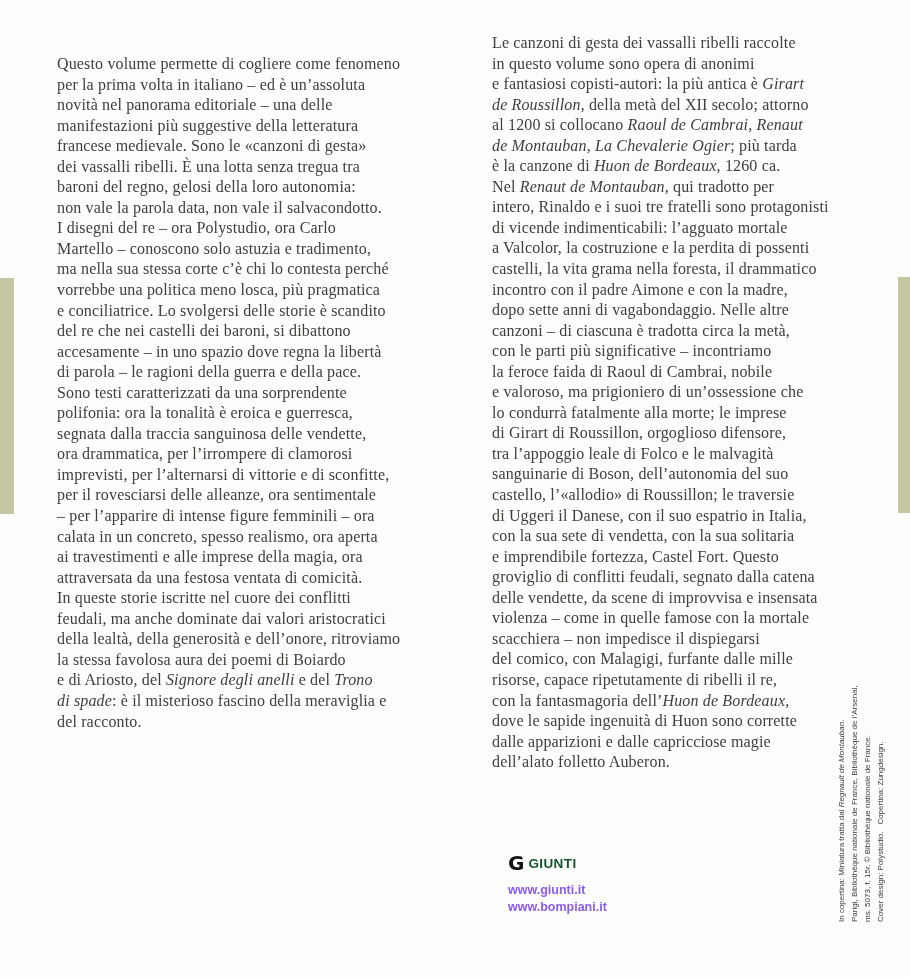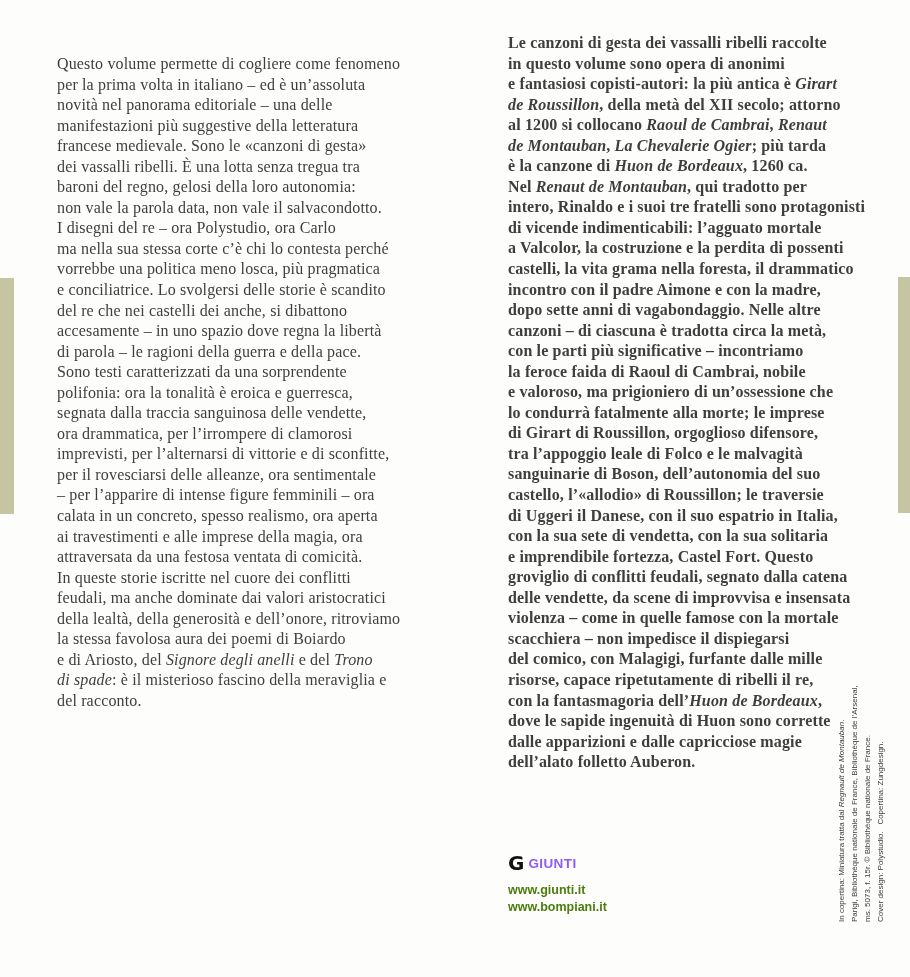--- a/index.html
+++ b/index.html
@@ -20,48 +20,48 @@
 
   .col {
     position: absolute;
     top: 33px;
     font-size: 16px;
     line-height: 20.55px;
     letter-spacing: 0.15px;
     white-space: nowrap;
   }
   .col-left  { left: 57px; margin-top: 21px;  }
-  .col-right { left: 508px; font-weight: bold; }
+  .col-right { left: 492px; }
   .col i { font-style: italic; }
 
   .publisher {
     position: absolute;
     left: 508px; top: 853px;
     font-family: "Liberation Sans", sans-serif;
   }
   .logo-row { display: flex; align-items: center; gap: 4px; }
   .logo-g {
     font-family: "DejaVu Sans", sans-serif;
     font-weight: 900;
     font-size: 20px;
     line-height: 1;
     color: #121212;
   }
   .logo-name {
     font-weight: 700;
     font-size: 13.5px;
     letter-spacing: 0.4px;
-    color: #8b5cf6;
+    color: #14532d;
   }
   .urls {
     margin-top: 9px;
     font-weight: 700;
     font-size: 12.5px;
     line-height: 17px;
-    color: #4d7c0f;
+    color: #8b5cf6;
   }
   .caption-wrap {
     position: absolute;
     left: 742px; top: 775px;
     width: 240px; height: 54px;
     transform: rotate(-90deg);
     font-family: "Liberation Sans", sans-serif;
     font-size: 8px;
     line-height: 13px;
     color: #3c3c3c;
@@ -78,24 +78,25 @@
 <div class="col col-left" id="col-left">
     <div>Questo volume permette di cogliere come fenomeno</div>
     <div>per la prima volta in italiano – ed è un’assoluta</div>
     <div>novità nel panorama editoriale – una delle</div>
     <div>manifestazioni più suggestive della letteratura</div>
     <div>francese medievale. Sono le «canzoni di gesta»</div>
     <div>dei vassalli ribelli. È una lotta senza tregua tra</div>
     <div>baroni del regno, gelosi della loro autonomia:</div>
     <div>non vale la parola data, non vale il salvacondotto.</div>
     <div>I disegni del re – ora Polystudio, ora Carlo</div>
+    <div>Martello – conoscono solo astuzia e tradimento,</div>
     <div>ma nella sua stessa corte c’è chi lo contesta perché</div>
     <div>vorrebbe una politica meno losca, più pragmatica</div>
     <div>e conciliatrice. Lo svolgersi delle storie è scandito</div>
-    <div>del re che nei castelli dei anche, si dibattono</div>
+    <div>del re che nei castelli dei baroni, si dibattono</div>
     <div>accesamente – in uno spazio dove regna la libertà</div>
     <div>di parola – le ragioni della guerra e della pace.</div>
     <div>Sono testi caratterizzati da una sorprendente</div>
     <div>polifonia: ora la tonalità è eroica e guerresca,</div>
     <div>segnata dalla traccia sanguinosa delle vendette,</div>
     <div>ora drammatica, per l’irrompere di clamorosi</div>
     <div>imprevisti, per l’alternarsi di vittorie e di sconfitte,</div>
     <div>per il rovesciarsi delle alleanze, ora sentimentale</div>
     <div>– per l’apparire di intense figure femminili – ora</div>
     <div>calata in un concreto, spesso realismo, ora aperta</div>

